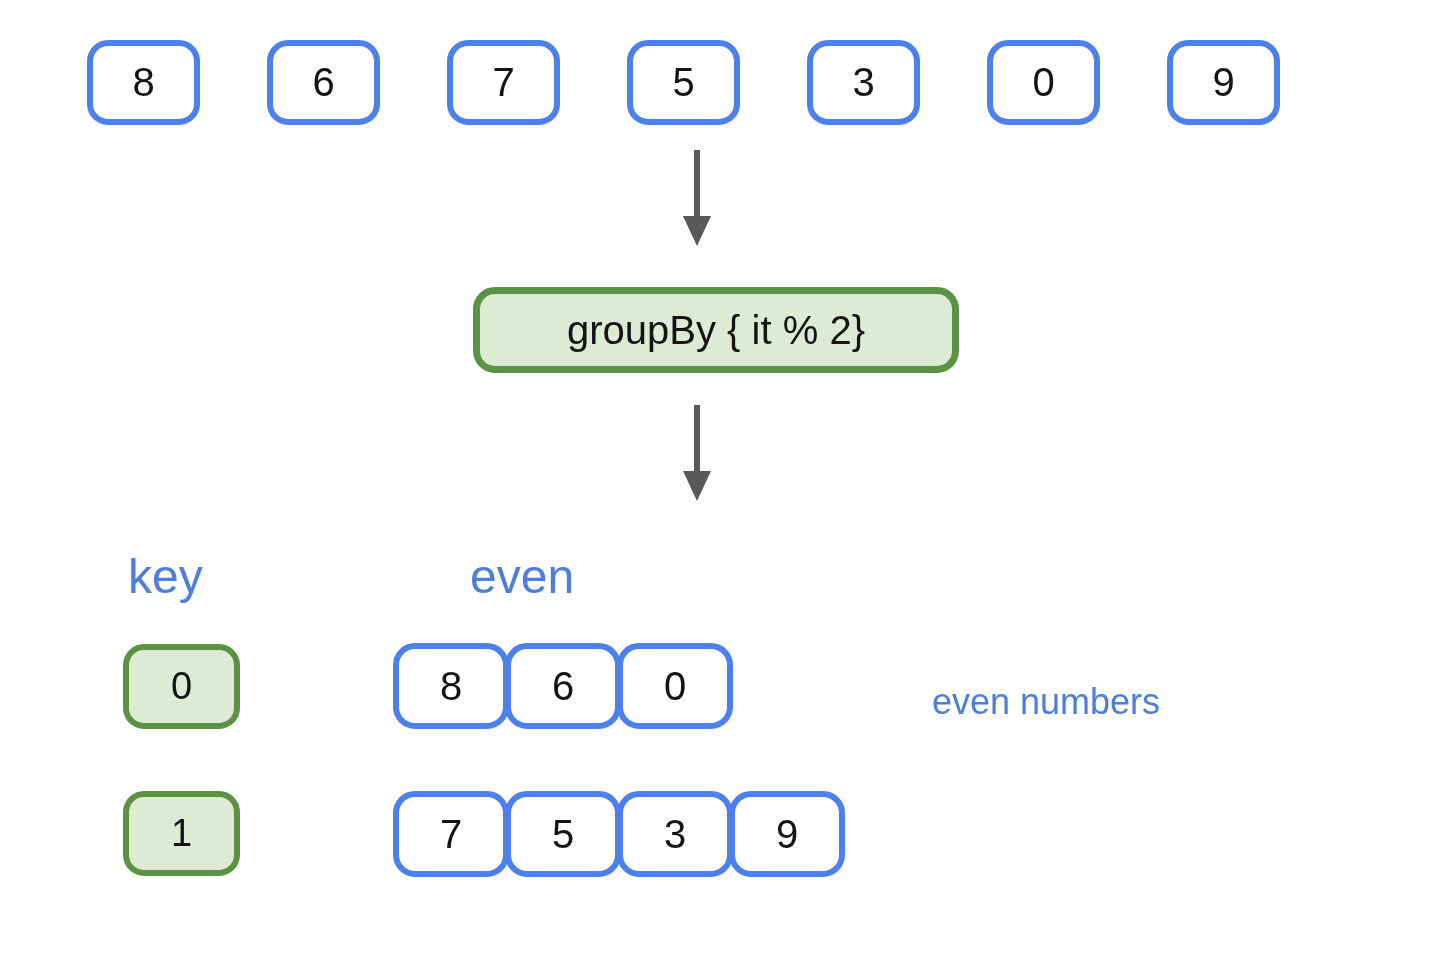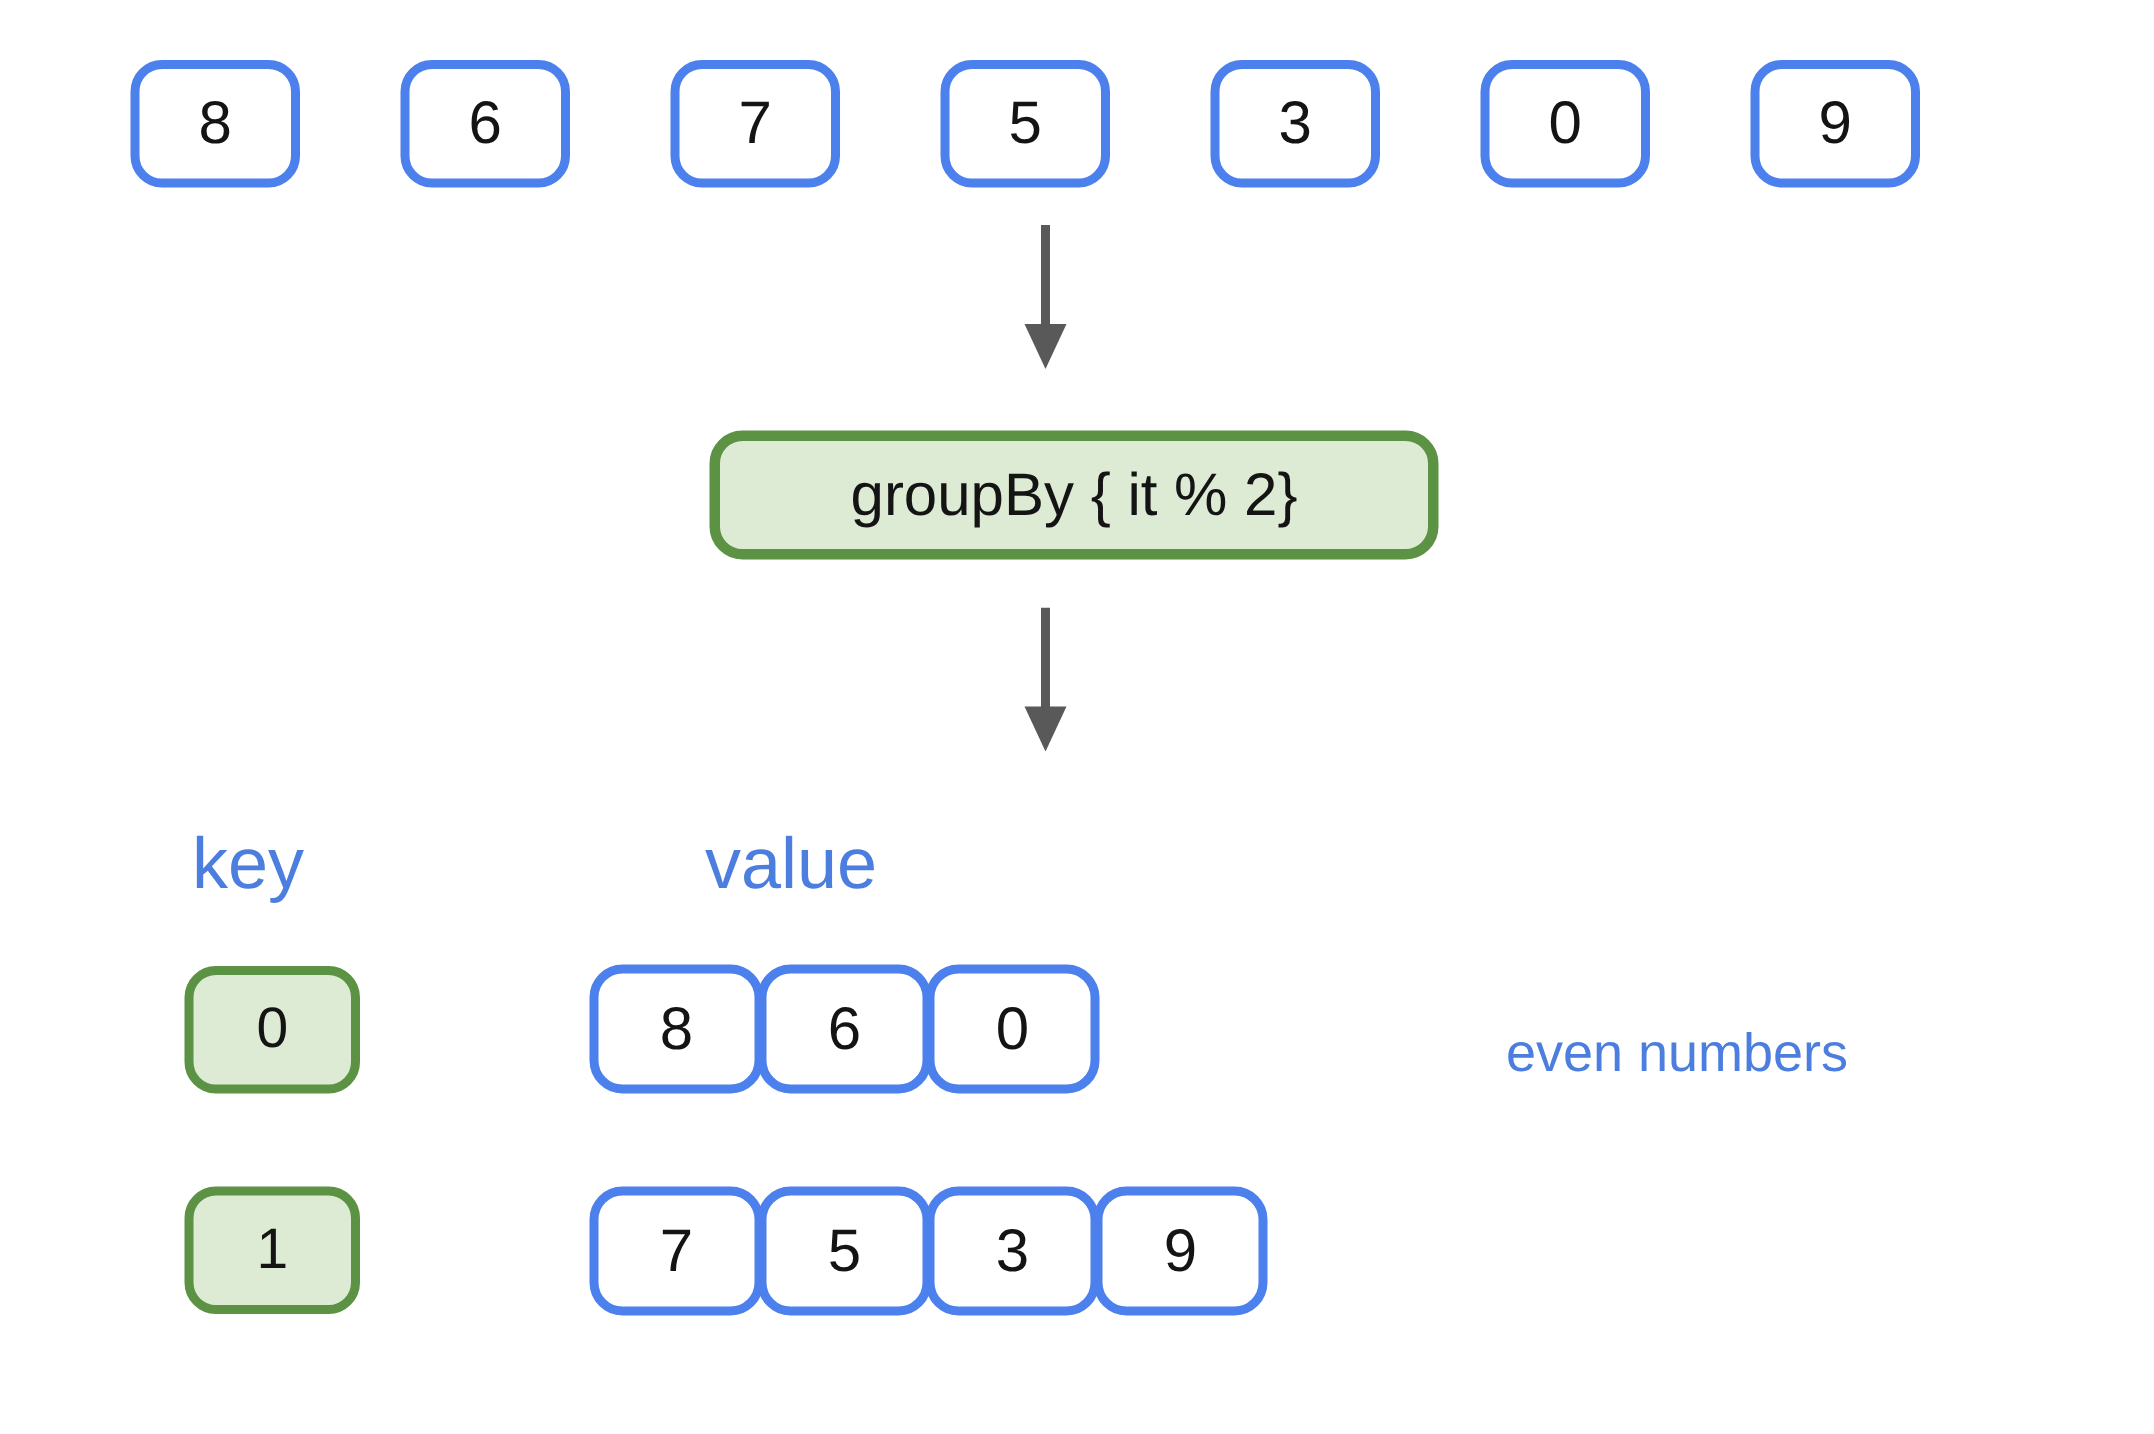--- a/index.html
+++ b/index.html
@@ -111,21 +111,21 @@
   .values-row-1 { top: 791px; }
   .values-row .num-box {
     width: 116px;
     height: 86px;
     border-radius: 22px;
     margin-right: -4px;
   }
 
   .annotation {
     position: absolute;
-    left: 968px;
+    left: 896px;
     width: 300px;
     font-size: 36px;
     color: #4c7ee0;
     text-align: center;
   }
   .annotation-0 { top: 681px; }
   .annotation-1 { top: 829px; }
 </style>
 </head>
 <body>
@@ -148,21 +148,21 @@
   </svg>
 
   <div class="op-box">groupBy { it % 2}</div>
 
   <svg class="arrow arrow-2" viewBox="0 0 36 96">
     <rect x="15" y="0" width="6" height="70" fill="#595959"></rect>
     <polygon points="4,66 32,66 18,96" fill="#595959"></polygon>
   </svg>
 
   <div class="col-header key-header">key</div>
-  <div class="col-header value-header">value</div>
+  <div class="col-header value-header">even</div>
 
   <div class="key-box key-box-0">0</div>
   <div class="values-row values-row-0">
     <div class="num-box">8</div>
     <div class="num-box">6</div>
     <div class="num-box">0</div>
   </div>
   <div class="annotation annotation-0">even numbers</div>
 
   <div class="key-box key-box-1">1</div>

